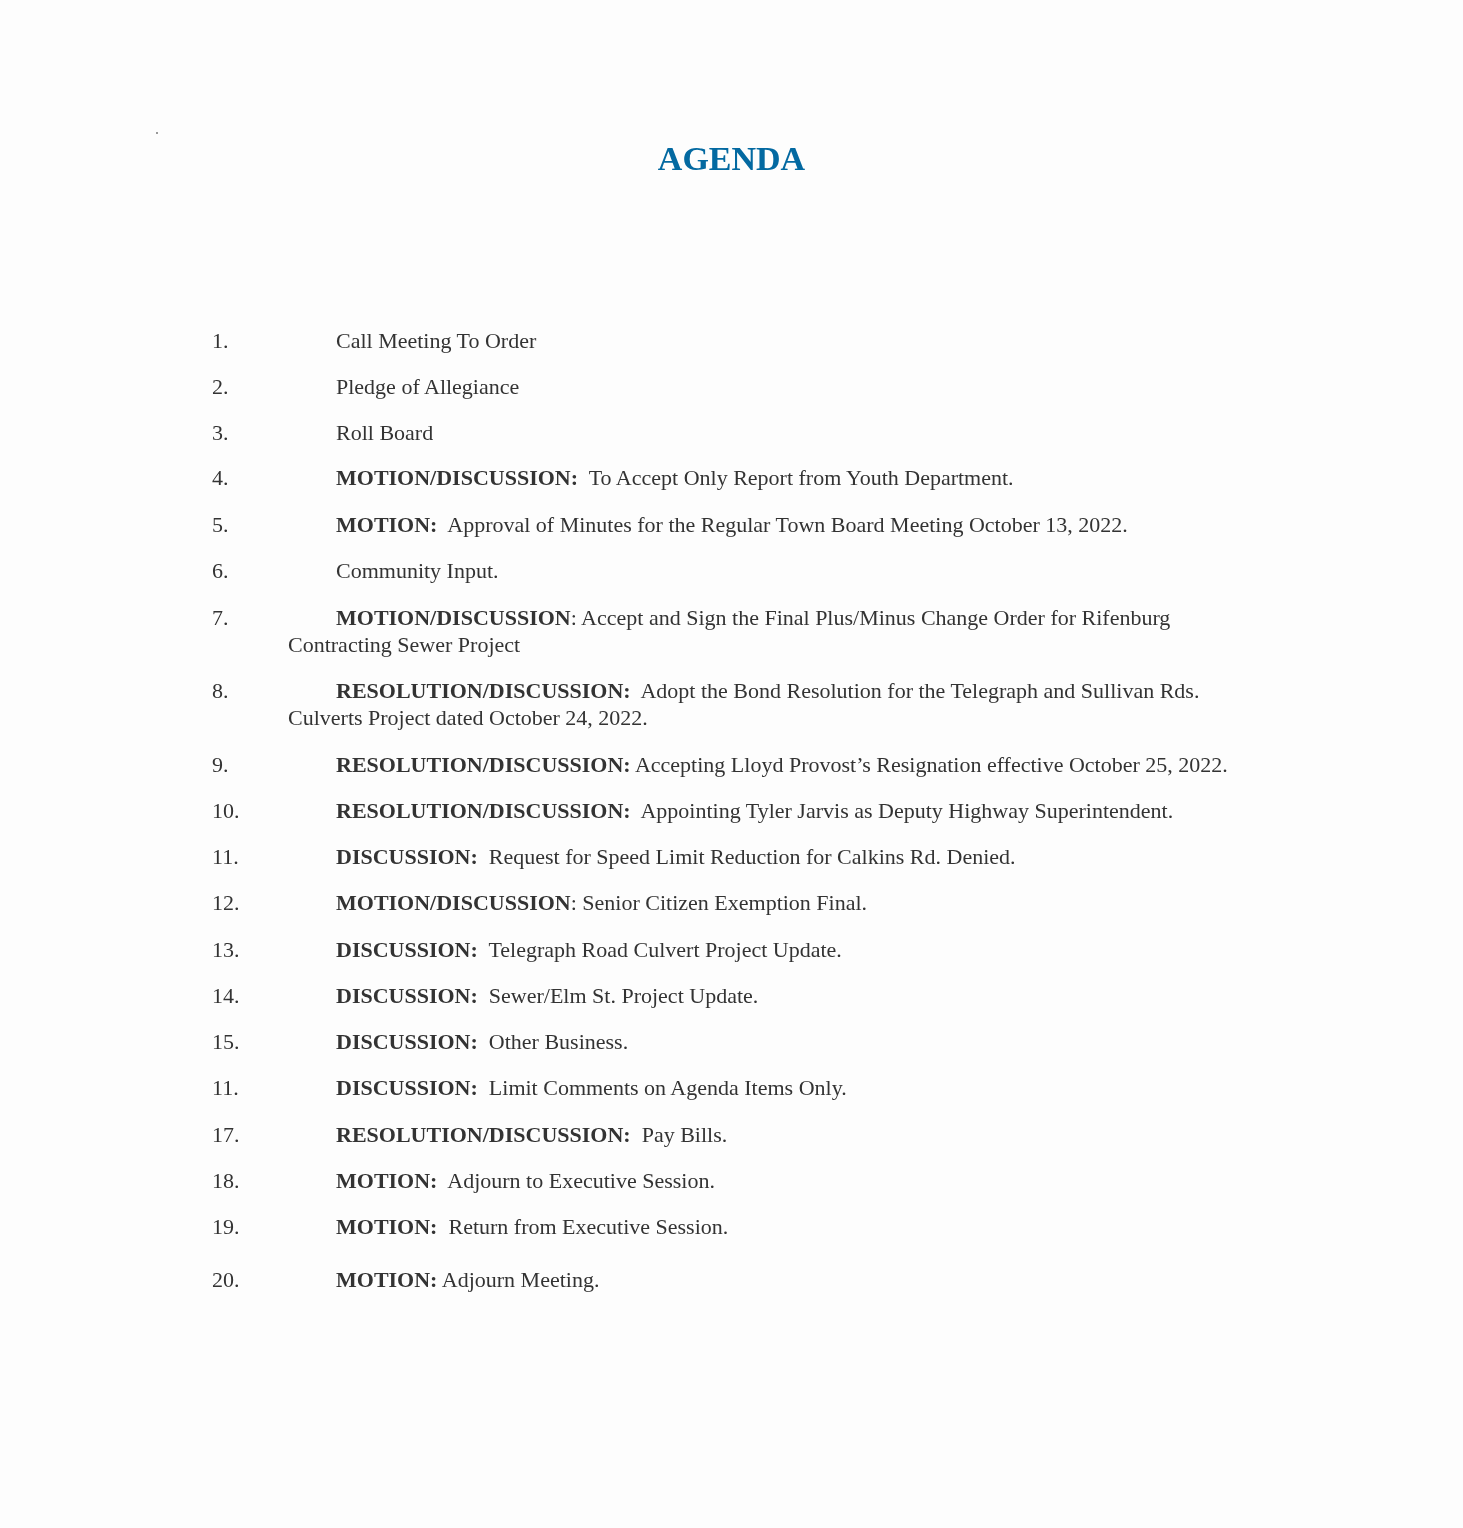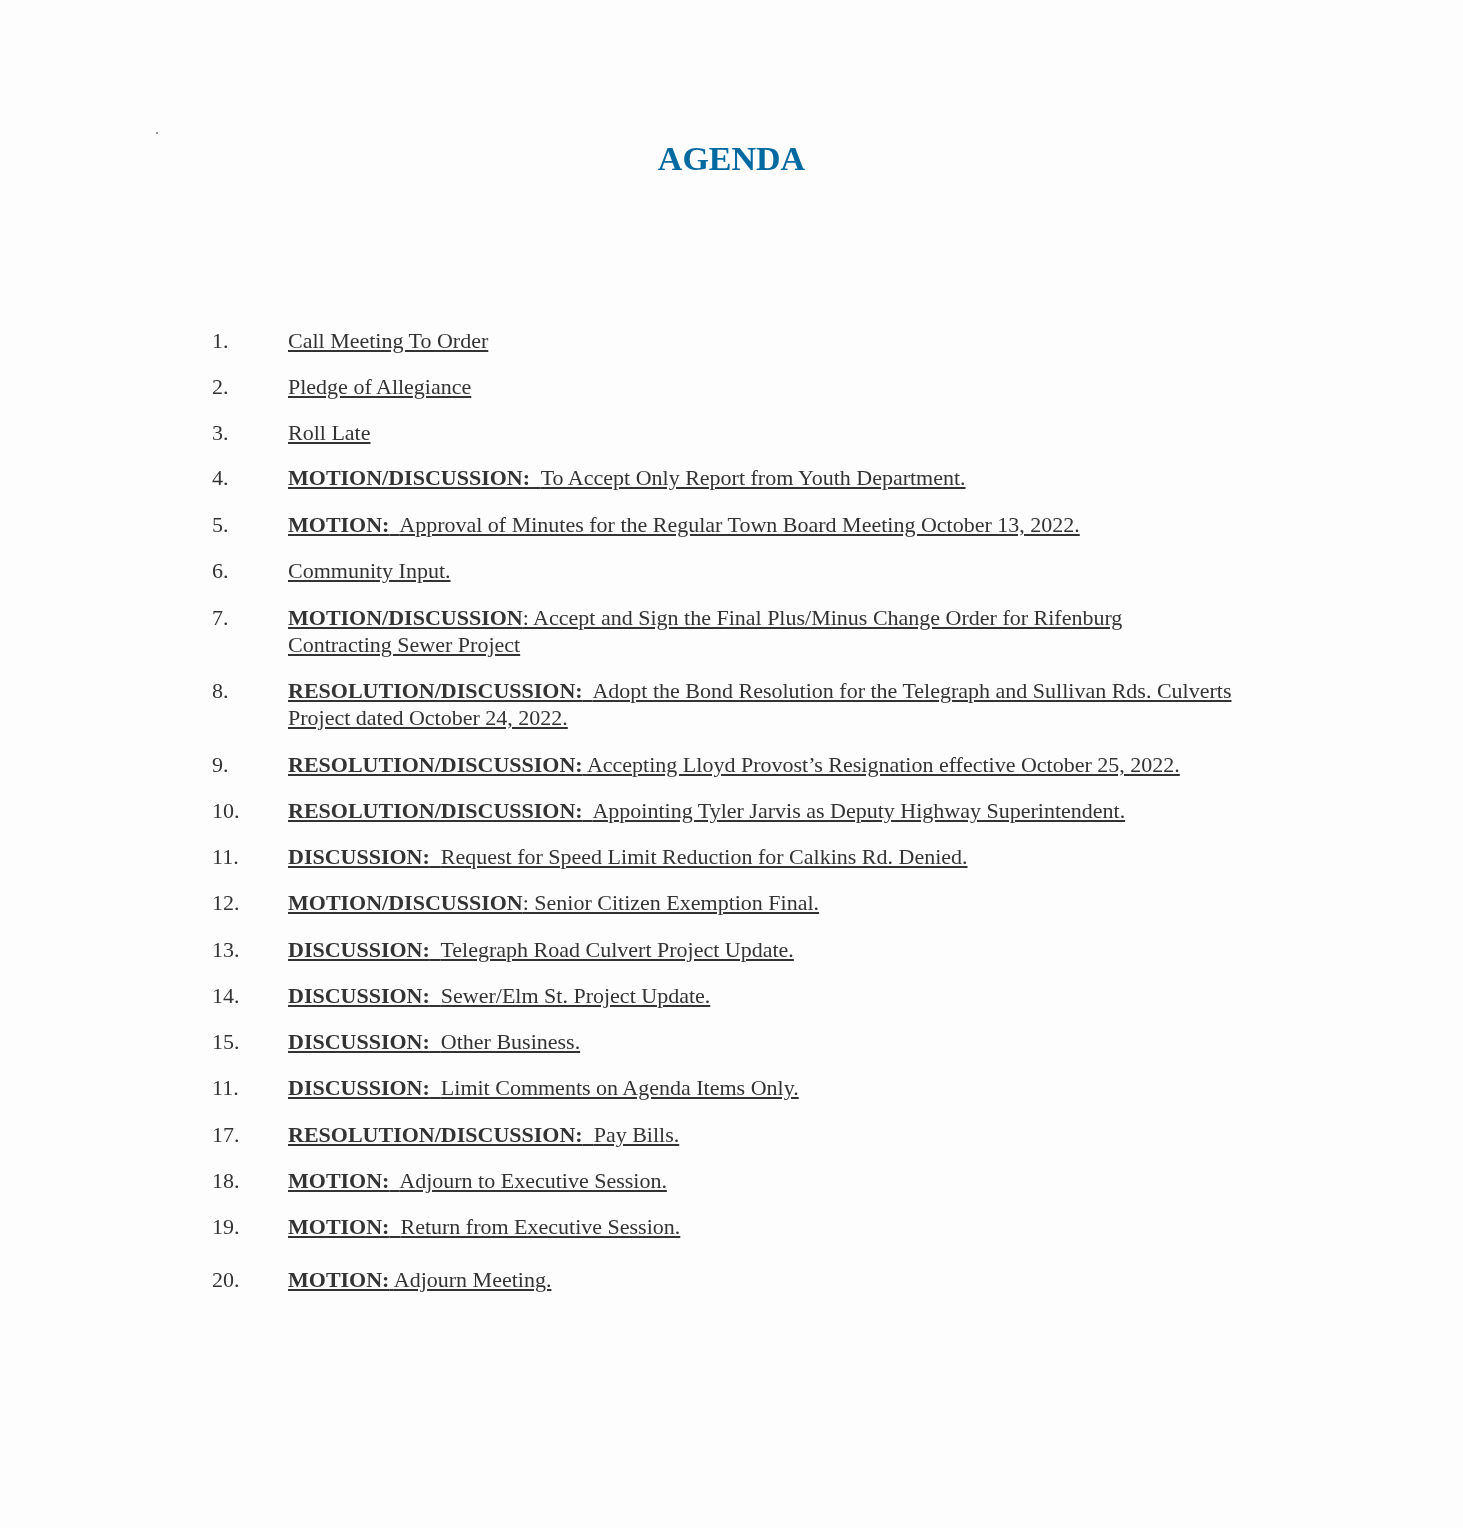--- a/index.html
+++ b/index.html
@@ -21,22 +21,22 @@
   }
   .list { position: absolute; left: 0; top: 0; width: 1463px; }
   .item {
     position: absolute;
     left: 212px;
     font-size: 22px;
     line-height: 27px;
     color: #333;
   }
   .num { position: absolute; left: 0; top: 0; width: 60px; }
-  .text { position: absolute; left: 76px; top: 0; width: 1000px; text-decoration: underline; }
-  .label { font-weight: bold; }
+  .text { position: absolute; left: 76px; top: 0; width: 1000px; }
+  .label { font-weight: bold; margin-left: 48px; }
   .speck { position: absolute; width: 2px; height: 2px; background: #777; border-radius: 50%; }
 </style>
 </head>
 <body>
 
 <div class="speck" style="left:156px;top:132px;"></div>
 
 <div class="header">
   <div>AGENDA</div>
 </div>
@@ -45,21 +45,21 @@
   <div class="item" style="top:327px">
       <span class="num">1.</span>
       <span class="text"><span class="label"></span> <span>Call Meeting To Order</span></span>
     </div>
   <div class="item" style="top:373px">
       <span class="num">2.</span>
       <span class="text"><span class="label"></span> <span>Pledge of Allegiance</span></span>
     </div>
   <div class="item" style="top:419px">
       <span class="num">3.</span>
-      <span class="text"><span class="label"></span> <span>Roll Late</span></span>
+      <span class="text"><span class="label"></span> <span>Roll Board</span></span>
     </div>
   <div class="item" style="top:464px">
       <span class="num">4.</span>
       <span class="text"><span class="label">MOTION/DISCUSSION:</span>&nbsp; <span>To Accept Only Report from Youth Department.</span></span>
     </div>
   <div class="item" style="top:511px">
       <span class="num">5.</span>
       <span class="text"><span class="label">MOTION:</span>&nbsp; <span>Approval of Minutes for the Regular Town Board Meeting October 13, 2022.</span></span>
     </div>
   <div class="item" style="top:557px">

